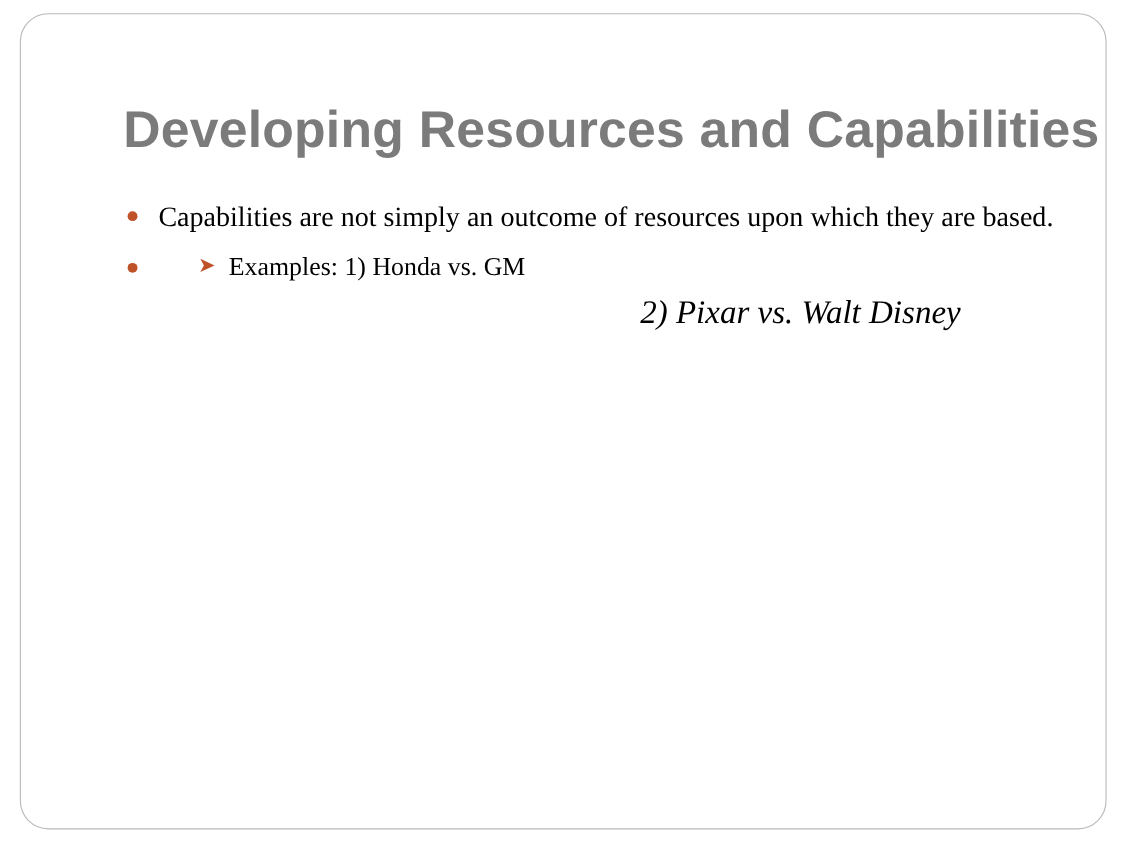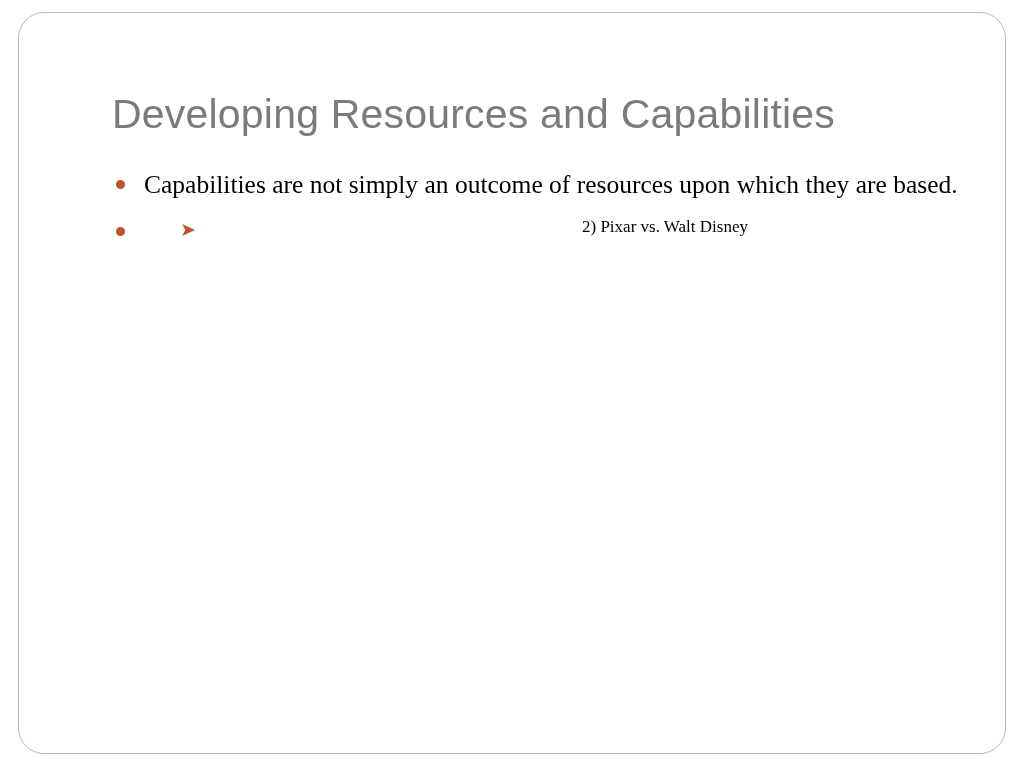--- a/index.html
+++ b/index.html
@@ -30,42 +30,42 @@
     border: 1px solid #b9b9b9;
     border-radius: 26px;
     background: #ffffff;
   }
   .slide-title {
     position: absolute;
     left: 112px;
     top: 92px;
     width: 860px;
     font-family: "Liberation Sans", sans-serif;
-    font-size: 41px;
-    font-weight: normal;
+    font-size: 47px;
+    font-weight: bold;
     color: #7b7b7b;
     letter-spacing: 0.2px;
     line-height: 1.12;
     white-space: nowrap;
   }
   .body-block {
     position: absolute;
     left: 108px;
     top: 168px;
     width: 880px;
   }
   ul.level1 {
     list-style: none;
     margin: 0;
     padding: 0;
   }
   ul.level1 > li {
     position: relative;
     padding-left: 36px;
-    margin: 0 0 13px 0;
+    margin: 12px 0 13px 0;
     font-size: 25.5px;
     color: #000000;
     line-height: 1.35;
   }
   ul.level1 > li .bullet-dot {
     position: absolute;
     left: 8px;
     top: 12px;
     width: 9px;
     height: 9px;
@@ -91,25 +91,26 @@
   }
   .sub-item .arrow-glyph {
     position: absolute;
     left: 2px;
     top: 0px;
     color: #c0522a;
     font-size: 19px;
     line-height: 1.55;
   }
   .cont-line {
-    font-size: 17px;
+    font-size: 30px;
     line-height: 1.4;
     color: #000000;
     padding-left: 404px;
     margin-bottom: 4px;
+    font-style: italic;
   }
   .sub-wrap {
     margin-left: 34px;
     margin-top: 4px;
   }
 </style>
 </head>
 <body>
 
 <div class="slide">
@@ -123,20 +124,21 @@
         <span class="bullet-dot"></span>
         <span class="txt">Capabilities are not simply an outcome of resources upon which they are based.</span>
       </li>
       <li>
         <span class="bullet-dot"></span>
 
         <div class="sub-wrap">
           <ul class="sub-list">
             <li class="sub-item">
               <span class="arrow-glyph">➤</span>
+              <span>Examples: 1) Honda vs. GM</span>
             </li>
           </ul>
           <div class="cont-line">2) Pixar vs. Walt Disney</div>
         </div>
       </li>
     </ul>
   </div>
 </div>
 
 </body></html>

